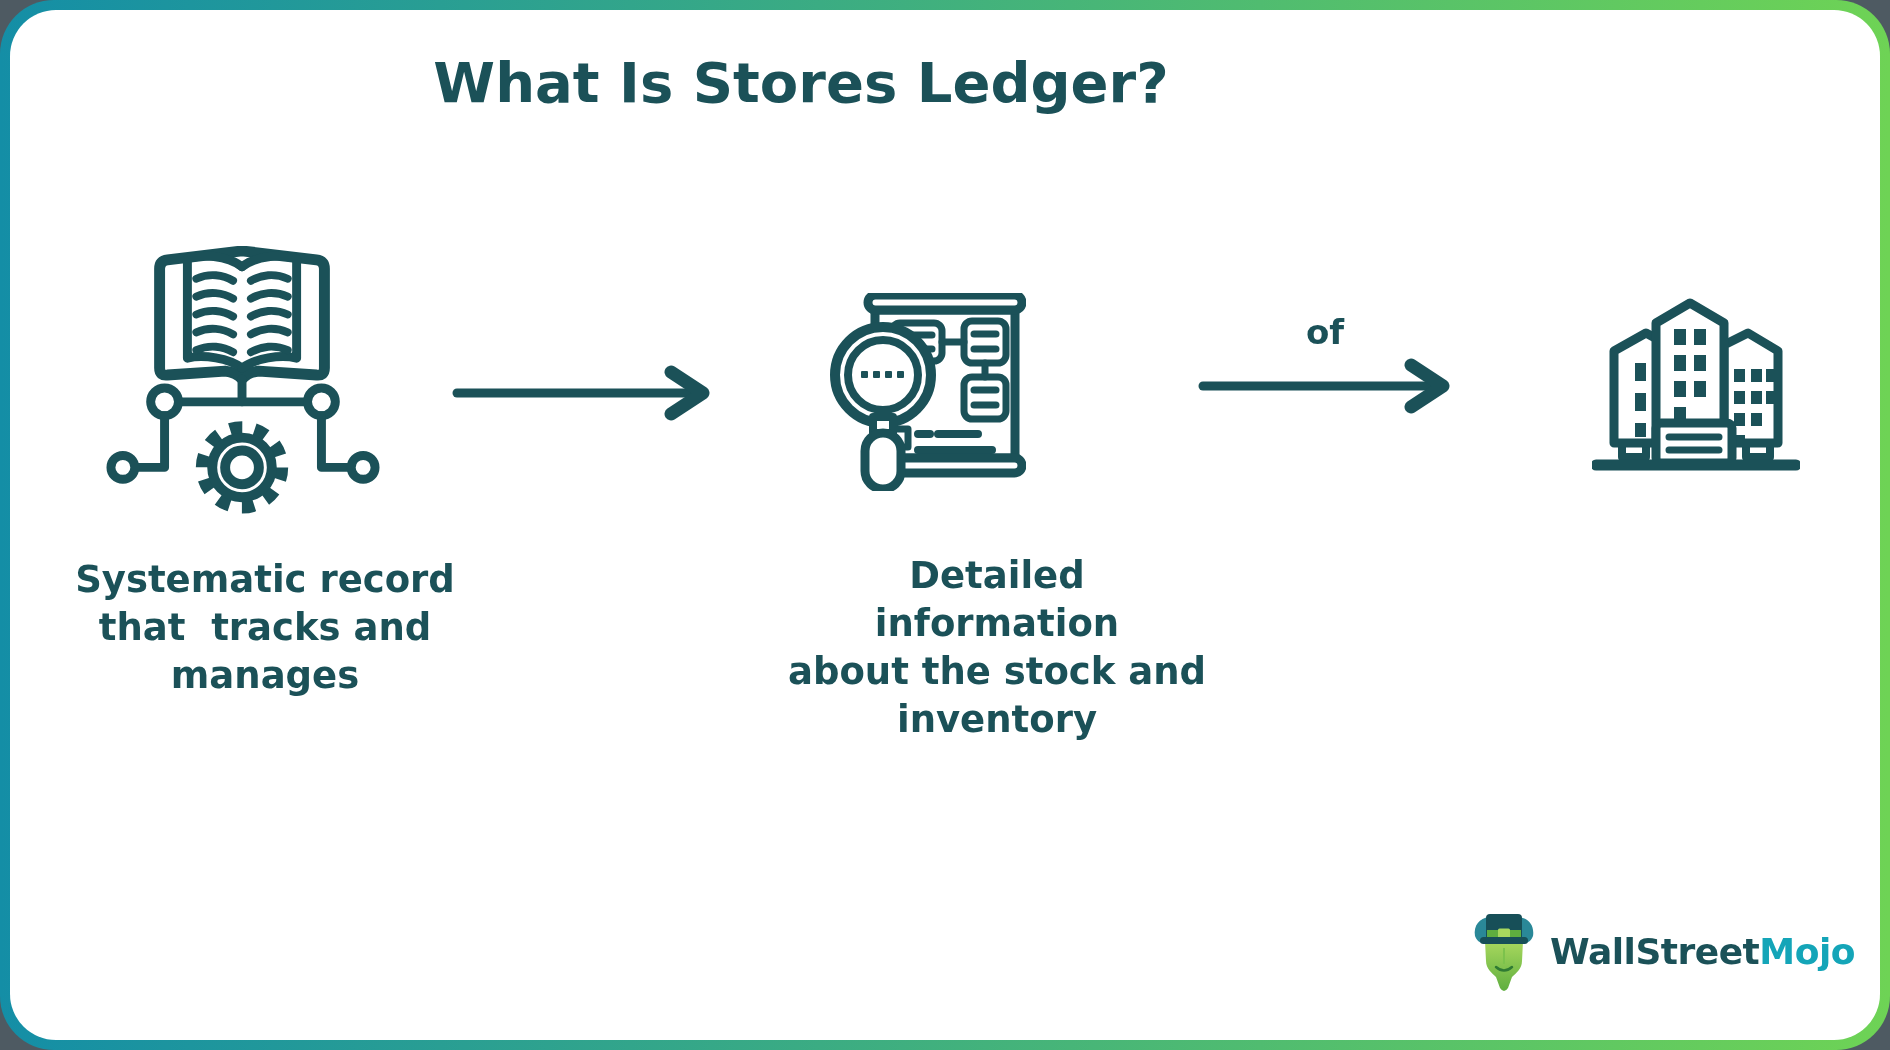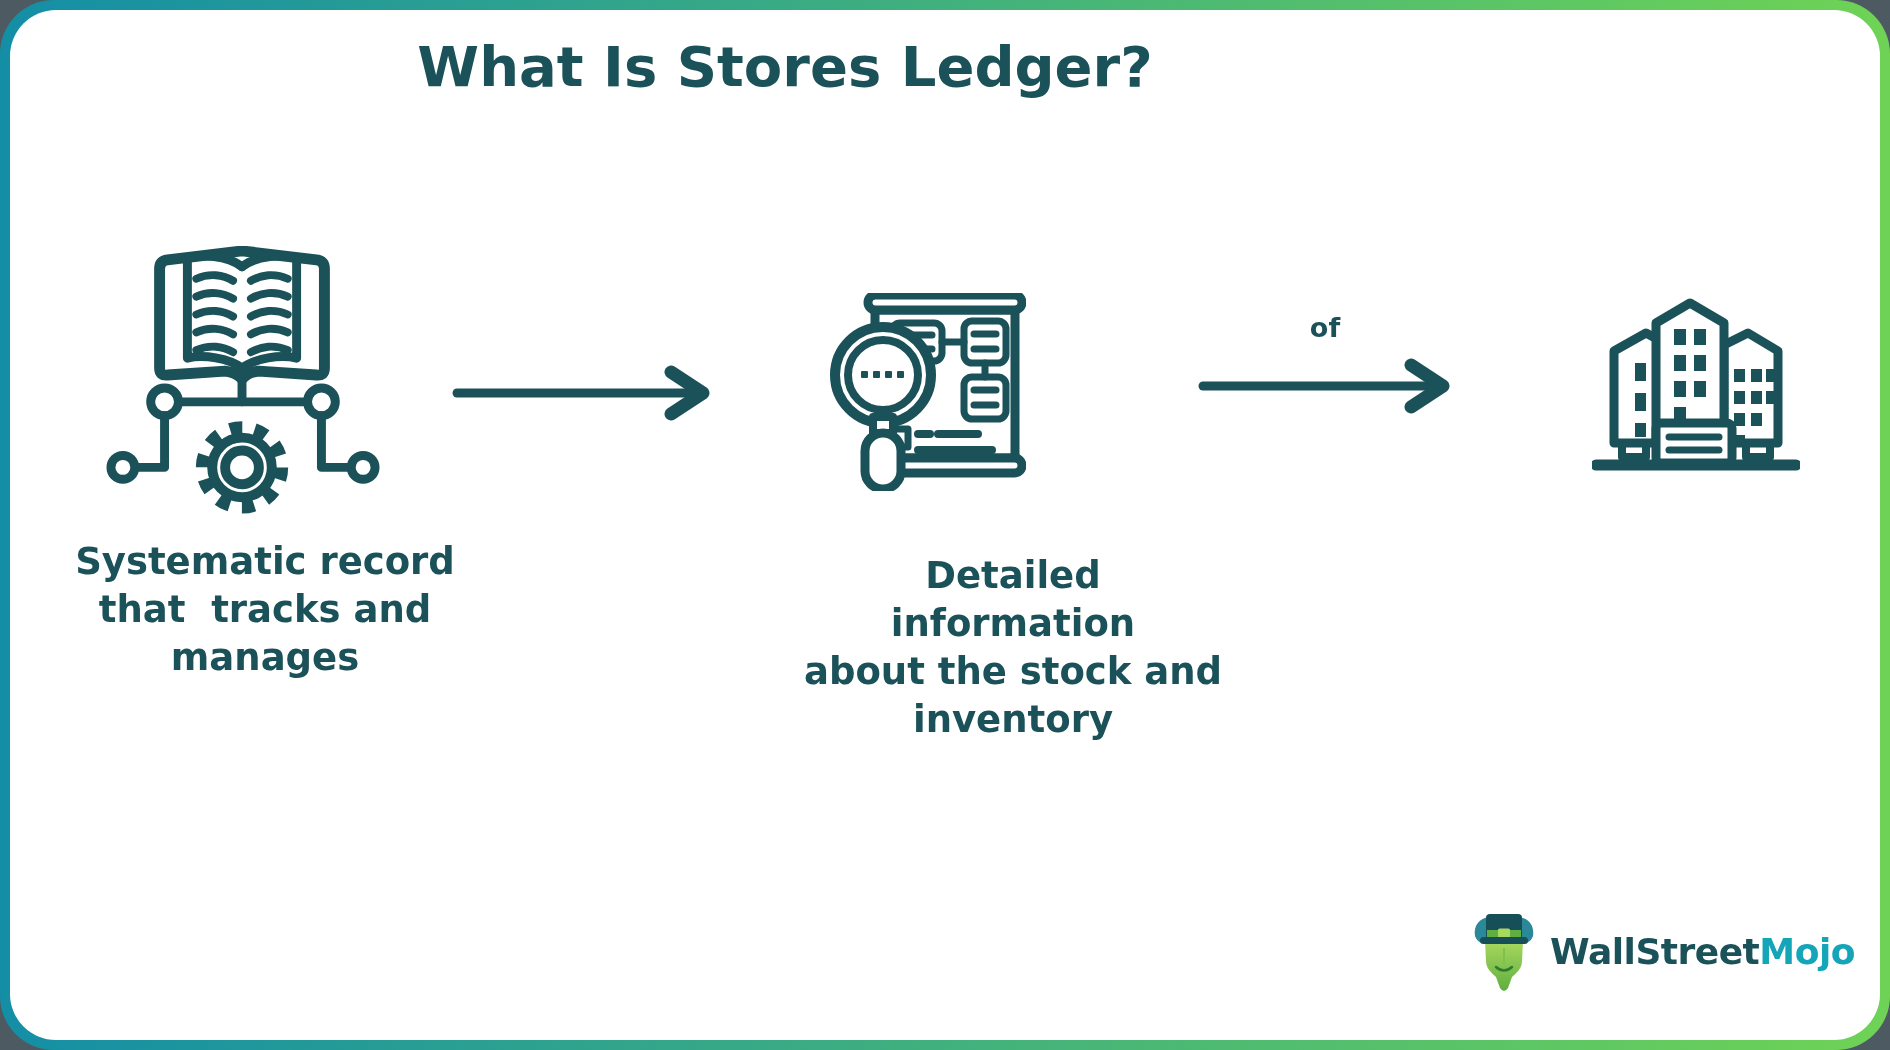--- a/index.html
+++ b/index.html
@@ -25,36 +25,36 @@
     border-radius:54px;
     background:linear-gradient(90deg,var(--c-borderStart),var(--c-borderEnd));
   }
   .card{
     position:absolute;inset:10px;
     border-radius:46px;
     background:#ffffff;
   }
   .canvas{position:absolute;inset:0;color:var(--c-ink);}
   .title{
-    position:absolute;left:0;top:34px;width:1570px;margin:0;
+    position:absolute;left:0;top:34px;width:1570px;margin:16px;
     text-align:center;
     font-size:56px;font-weight:800;letter-spacing:0px;
     color:var(--c-ink);
   }
   .abs{position:absolute;}
   .step-label{
     position:absolute;width:430px;
     text-align:center;
     font-size:37px;font-weight:800;line-height:48px;
     white-space:pre-wrap;
     color:var(--c-ink);
   }
   .of-label{
     position:absolute;left:1240px;top:312px;width:170px;
-    text-align:center;font-size:27px;font-weight:800;color:var(--c-ink);
+    text-align:center;font-size:34px;font-weight:800;color:var(--c-ink);
   }
   .logo{
     position:absolute;left:1472px;top:908px;
     display:flex;align-items:center;gap:14px;
   }
   .logo-text{
     font-size:36px;font-weight:800;letter-spacing:-0.5px;
     white-space:nowrap;
   }
   .logo-text .primary{color:var(--c-ink);text-align:right;}
@@ -182,24 +182,24 @@
         <rect x="102" y="88" width="12" height="16"></rect>
       <rect x="82" y="114" width="12" height="16"></rect>
     </g>
 
     <rect x="64" y="130" width="76" height="40" rx="5" stroke-width="9" fill="#fff"></rect>
     <path stroke-width="7" d="M77 144 L127 144 M77 157 L127 157"></path>
 
     <path stroke-width="11" d="M4 172 L204 172"></path>
   </svg>
 
-  <div class="step-label" style="left:50px;top:538px;">Systematic record
+  <div class="step-label" style="left:50px;top:556px;">Systematic record
 that  tracks and
 manages</div>
-  <div class="step-label" style="left:798px;top:552px;">Detailed information
+  <div class="step-label" style="left:782px;top:552px;">Detailed information
 about the stock and
 inventory</div>
 
   <div class="logo">
     <svg width="64" height="86" viewBox="0 0 64 86">
 
       <path d="M3 28 C1 16 10 7 21 10 C16 18 14 27 16 36 C10 36 5 34 3 28 Z" style="fill:var(--c-bullTeal,#2a8898)"></path>
       <path d="M61 28 C63 16 54 7 43 10 C48 18 50 27 48 36 C54 36 59 34 61 28 Z" style="fill:var(--c-bullTeal,#2a8898)"></path>
 
       <defs>

